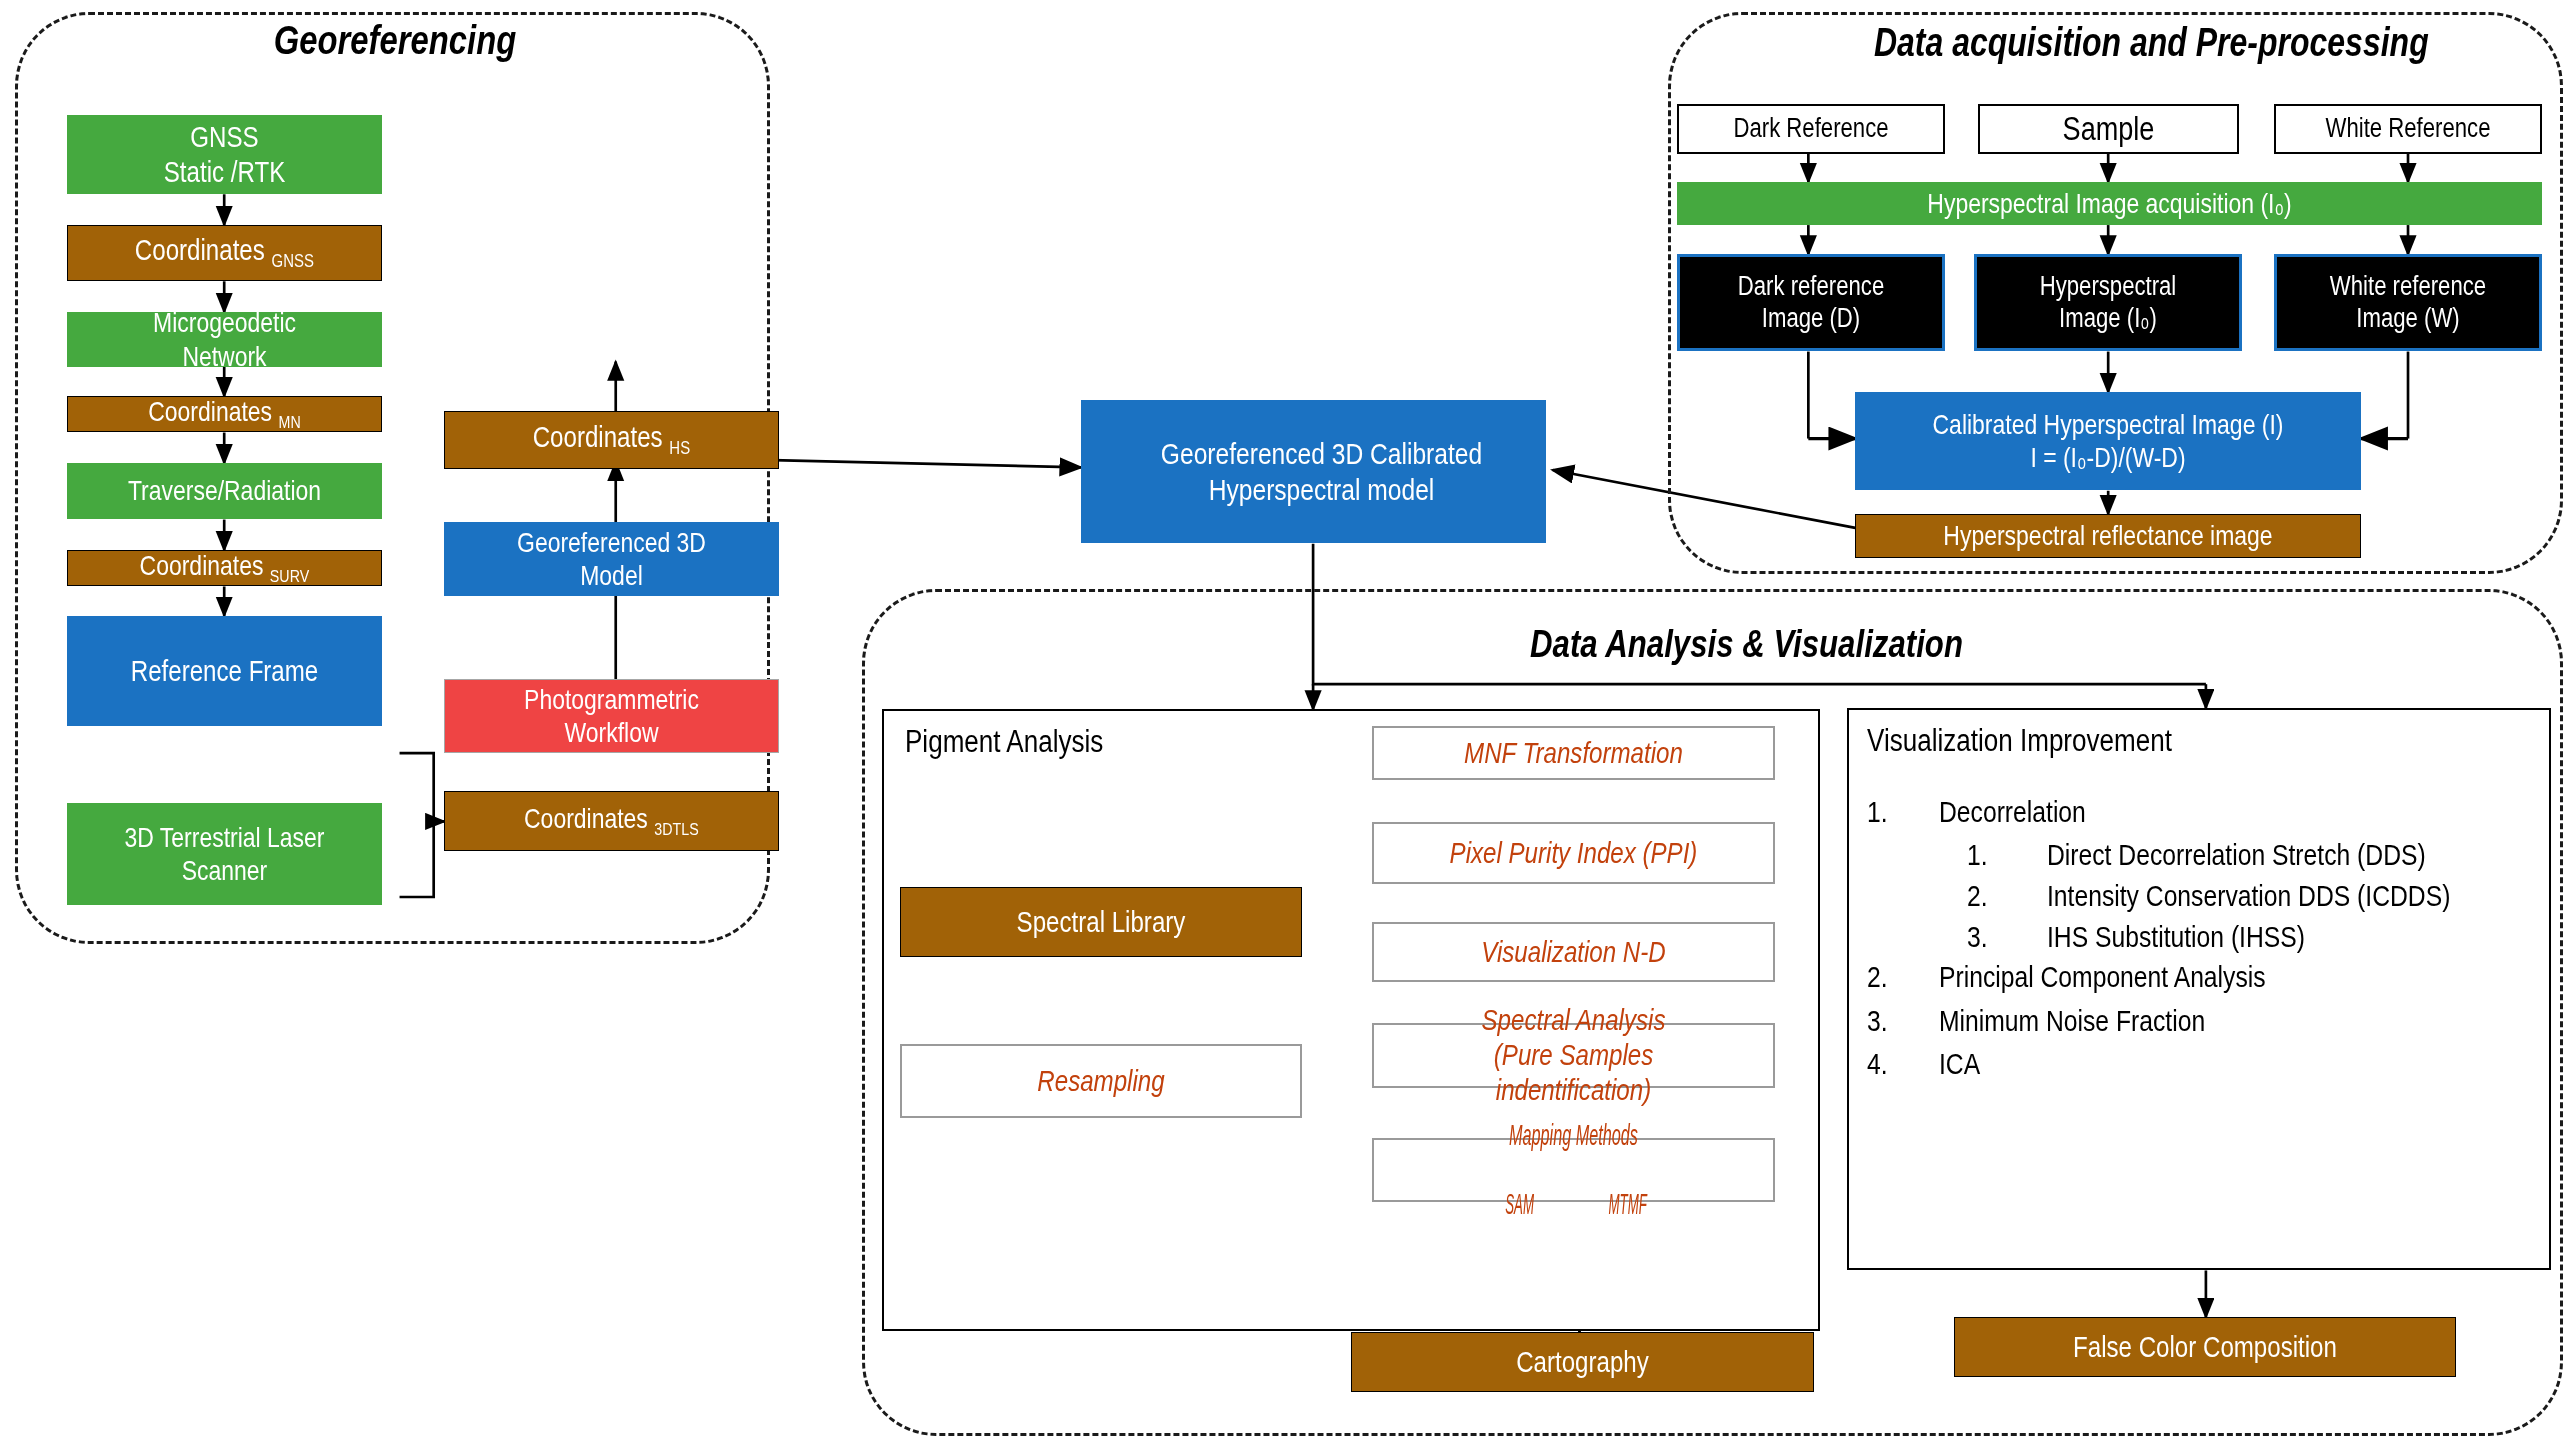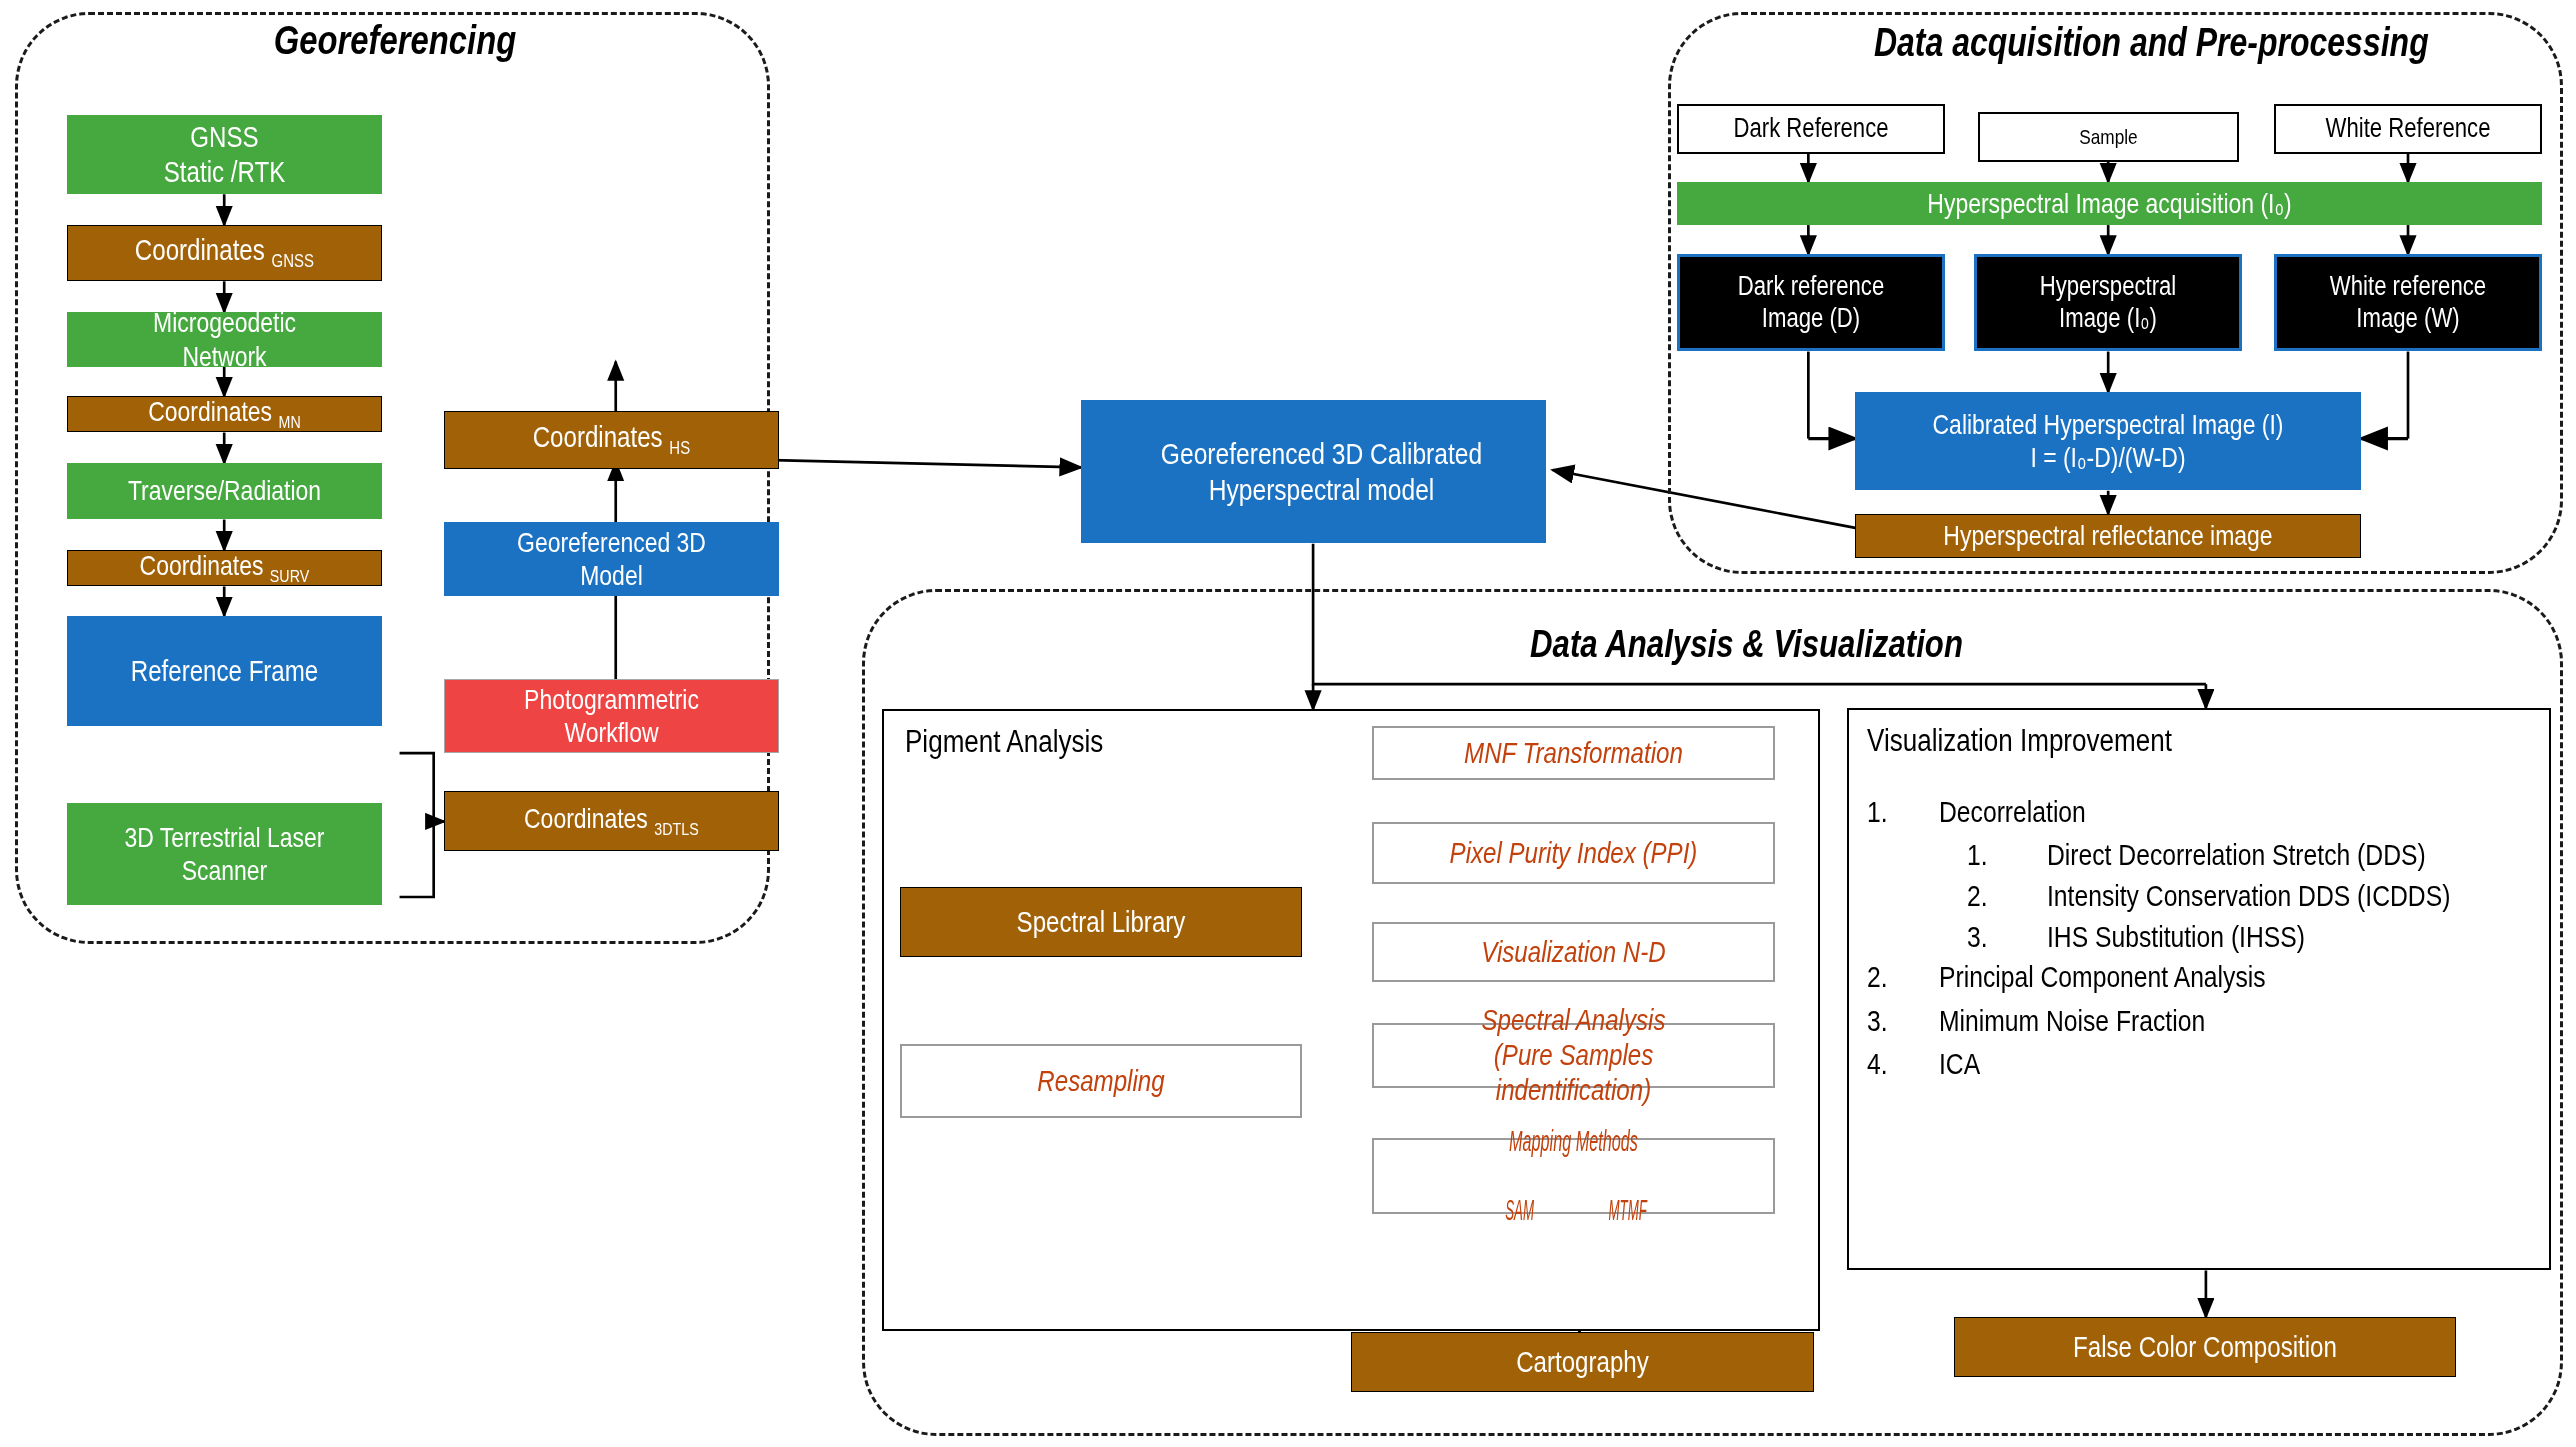--- a/index.html
+++ b/index.html
@@ -226,21 +226,21 @@
   <div class="node n-black" style="left:444px;top:791px;width:335px;height:60px;font-size:28px;">
     <span><em style="font-style:normal">Coordinates</em> <em class="sub" style="font-style:normal">3DTLS</em></span>
   </div>
 
   <div class="group" style="left:1668px;top:12px;width:895px;height:562px;"></div>
   <div class="group-title" style="left:1807px;top:20px;width:669px;font-size:40px;">Data acquisition and Pre-processing</div>
 
   <div class="node n-white" style="left:1677px;top:104px;width:268px;height:50px;font-size:27px;">
     <span>Dark Reference</span>
   </div>
-  <div class="node n-white" style="left:1978px;top:112px;width:261px;height:50px;font-size:21px;">
+  <div class="node n-white" style="left:1978px;top:104px;width:261px;height:50px;font-size:33px;">
     <span>Sample</span>
   </div>
   <div class="node n-white" style="left:2274px;top:104px;width:268px;height:50px;font-size:27px;">
     <span>White Reference</span>
   </div>
 
   <div class="node n-green" style="left:1677px;top:182px;width:865px;height:43px;font-size:28px;">
     <span>Hyperspectral Image acquisition (I₀)</span>
   </div>
 
@@ -297,21 +297,21 @@
 
   <div class="node n-thin" style="left:1372px;top:922px;width:403px;height:60px;font-size:29.4px;">
     <span>Visualization N-D</span>
   </div>
 
   <div class="node n-thin" style="left:1372px;top:1023px;width:403px;height:65px;font-size:29.4px;">
     <span>Spectral Analysis
 (Pure Samples indentification)</span>
   </div>
 
-  <div class="node n-thin" style="left:1372px;top:1138px;width:403px;height:76px;font-size:29.4px;">
+  <div class="node n-thin" style="left:1372px;top:1138px;width:403px;height:64px;font-size:29.4px;">
     <span>
       <span class="mm">
         <span>Mapping Methods</span>
         <span class="row2">
           <span>SAM</span>
           <span>MTMF</span>
         </span>
       </span>
     </span>
   </div>

